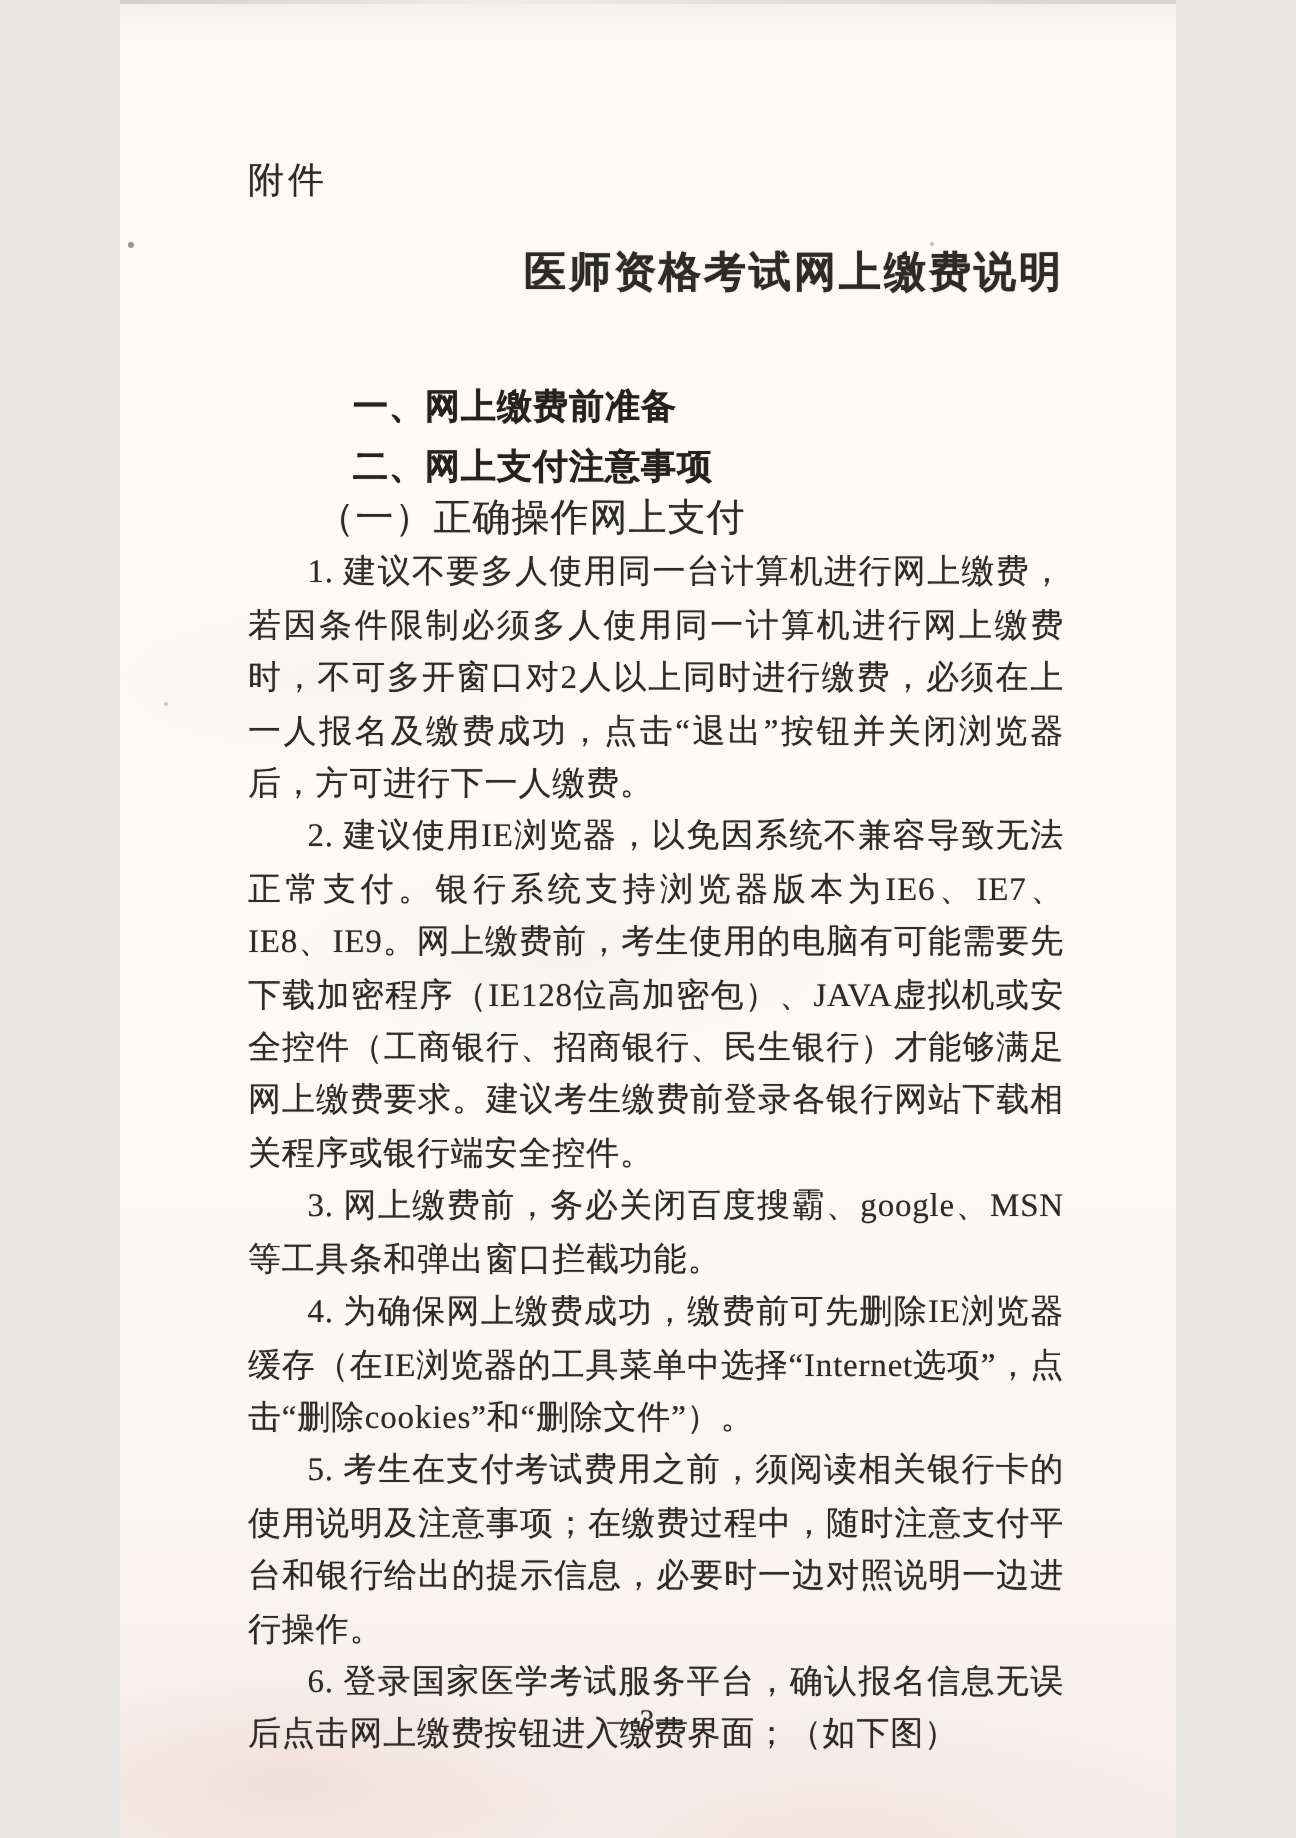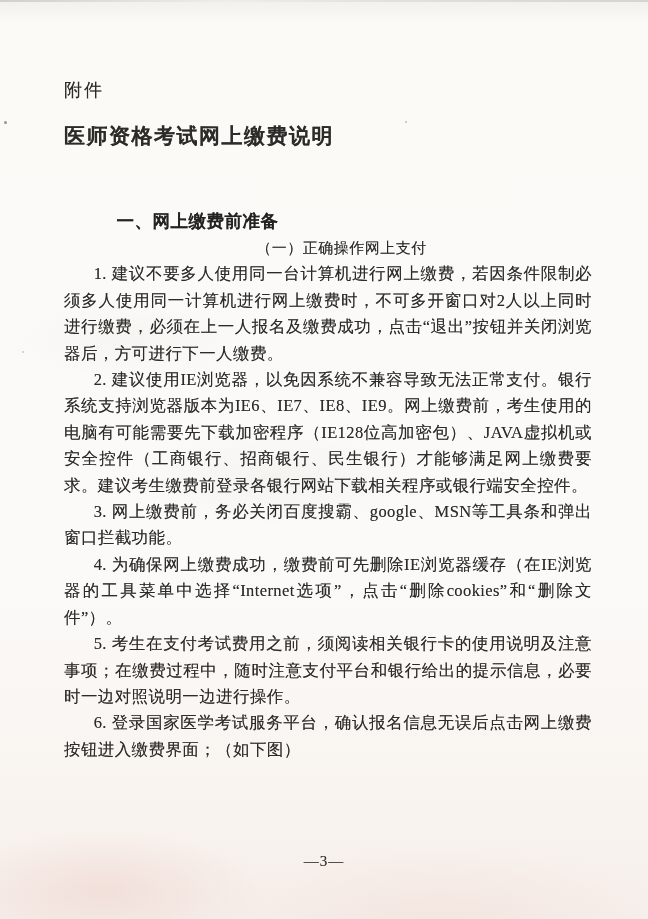--- a/index.html
+++ b/index.html
@@ -2,21 +2,21 @@
 <html><head>
 <meta charset="utf-8">
 <style>
   html, body {
     margin: 0;
     padding: 0;
     background: #e9e7e4;
   }
   .paper {
     position: relative;
-    width: 648px;
+    width: 528px;
     height: 919px;
     margin: 0 auto;
     box-sizing: border-box;
     padding: 78px 56px 0 64px;
     overflow: hidden;
     color: #2d2b28;
     font-family: "Liberation Serif", "DejaVu Serif", serif;
     background:
       radial-gradient(240px 90px at 16% 97%, rgba(233,195,187,0.38), rgba(233,195,187,0) 70%),
       radial-gradient(320px 110px at 68% 100%, rgba(238,208,200,0.32), rgba(238,208,200,0) 72%),
@@ -48,44 +48,43 @@
     font-size: 18px;
     line-height: 24px;
     letter-spacing: 2px;
     text-shadow: 0 0 0.5px rgba(40,38,35,0.55);
   }
   .doc-title {
     margin: 20px 0 0 0;
     font-size: 21px;
     font-weight: 700;
     line-height: 28px;
-    text-align: left;
+    text-align: right;
     letter-spacing: 1.5px;
     text-shadow: 0 0 0.6px rgba(30,28,26,0.6);
   }
   .sec-heading {
     margin: 0;
     font-family: "Liberation Sans", "DejaVu Sans", sans-serif;
     font-size: 17.5px;
     font-weight: 700;
     line-height: 27px;
     text-indent: 3em;
     letter-spacing: 0.5px;
     color: #242220;
     text-shadow: 0 0 0.5px rgba(30,28,26,0.55);
   }
-  .sec-heading.first { margin-top: 58px; }
+  .sec-heading.first { margin-top: 40px; }
   .sec-heading.second { margin-top: 3px; }
   .sub-heading {
-    font-size: 15px;
+    font-size: 19px;
     line-height: 26.4px;
     text-indent: 1.8em;
     letter-spacing: 0.5px;
     text-shadow: 0 0 0.5px rgba(40,38,35,0.5);
-    text-align: center;
   }
   .para {
     margin: 0;
     font-size: 16.5px;
     line-height: 26.4px;
     text-align: justify;
     text-indent: 1.8em;
     letter-spacing: 0.4px;
     text-shadow: 0 0 0.5px rgba(40,38,35,0.5);
   }
@@ -110,20 +109,21 @@
   <span class="speck speck-3"></span>
 
   <div class="attachment">附件</div>
 
   <h1 class="doc-title">医师资格考试网上缴费说明</h1>
 
   <h2 class="sec-heading first">一、网上缴费前准备</h2>
 
 
 
+  <h2 class="sec-heading second">二、网上支付注意事项</h2>
 
   <div class="sub-heading">（一）正确操作网上支付</div>
 
   <p class="para">1. 建议不要多人使用同一台计算机进行网上缴费，若因条件限制必须多人使用同一计算机进行网上缴费时，不可多开窗口对2人以上同时进行缴费，必须在上一人报名及缴费成功，点击“退出”按钮并关闭浏览器后，方可进行下一人缴费。</p>
 
   <p class="para">2. 建议使用IE浏览器，以免因系统不兼容导致无法正常支付。银行系统支持浏览器版本为IE6、IE7、IE8、IE9。网上缴费前，考生使用的电脑有可能需要先下载加密程序（IE128位高加密包）、JAVA虚拟机或安全控件（工商银行、招商银行、民生银行）才能够满足网上缴费要求。建议考生缴费前登录各银行网站下载相关程序或银行端安全控件。</p>
 
   <p class="para">3. 网上缴费前，务必关闭百度搜霸、google、MSN等工具条和弹出窗口拦截功能。</p>
 
   <p class="para">4. 为确保网上缴费成功，缴费前可先删除IE浏览器缓存（在IE浏览器的工具菜单中选择“Internet选项”，点击“删除cookies”和“删除文件”）。</p>

